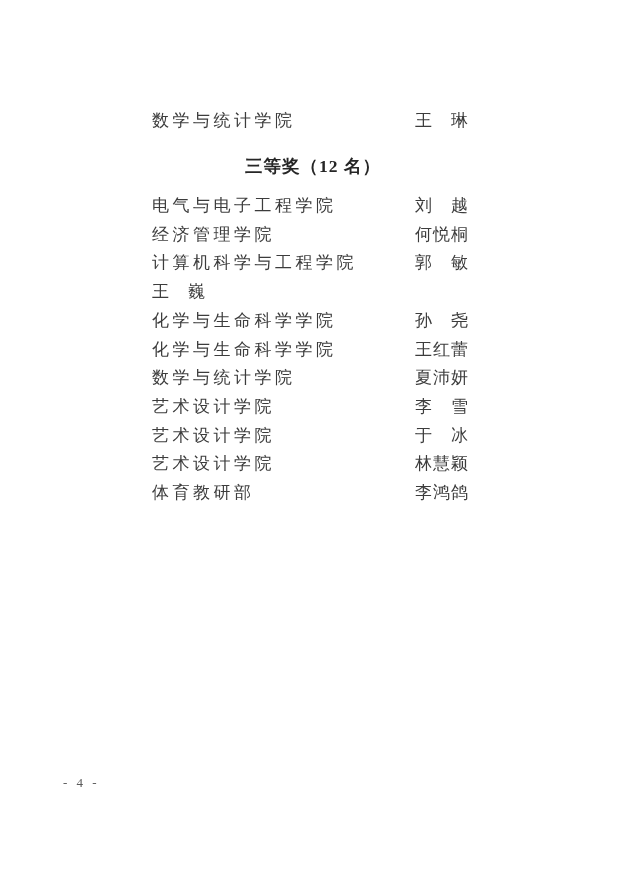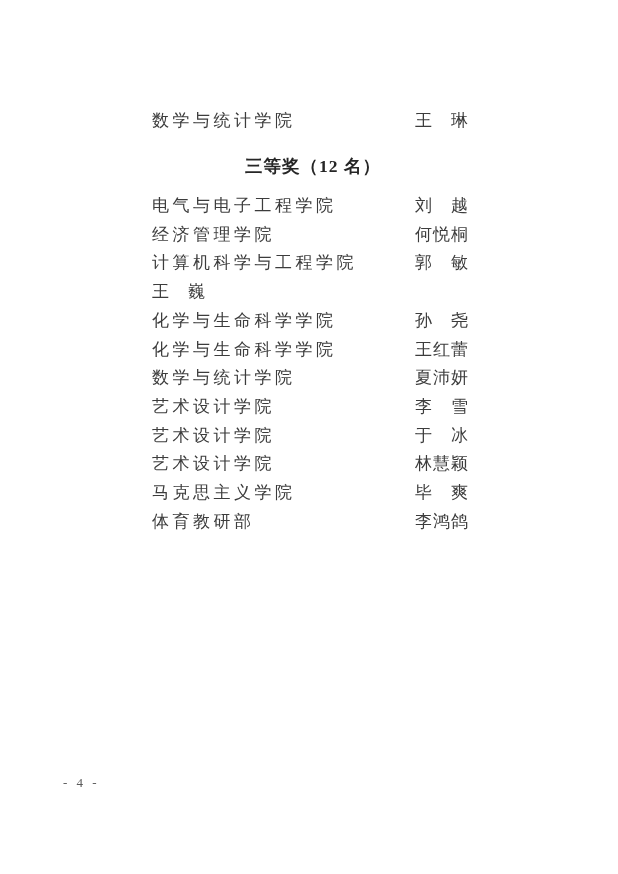--- a/index.html
+++ b/index.html
@@ -116,24 +116,20 @@
     </div>
     <div class="row">
       <span class="college">艺术设计学院</span>
       <span class="person">于　冰</span>
     </div>
     <div class="row">
       <span class="college">艺术设计学院</span>
       <span class="person">林慧颖</span>
     </div>
     <div class="row">
-      <span class="college">马克思主义学院</span>
-      <span class="person">毕　爽</span>
-    </div>
-    <div class="row">
       <span class="college">体育教研部</span>
       <span class="person">李鸿鸽</span>
     </div>
   </div>
 
   <div class="page-number">- 4 -</div>
 
 </div>
 
 </body></html>

